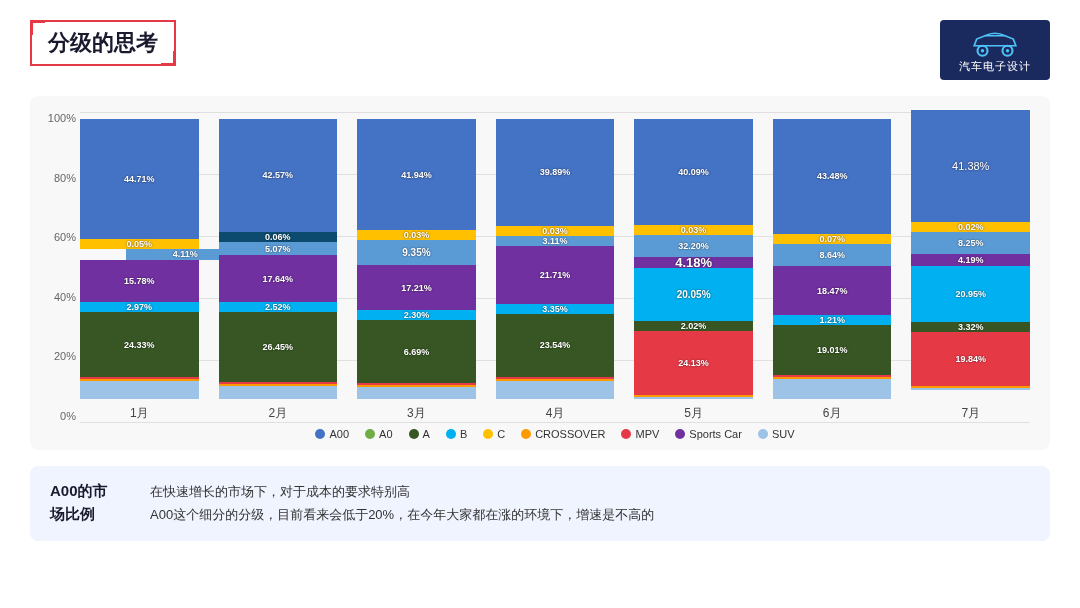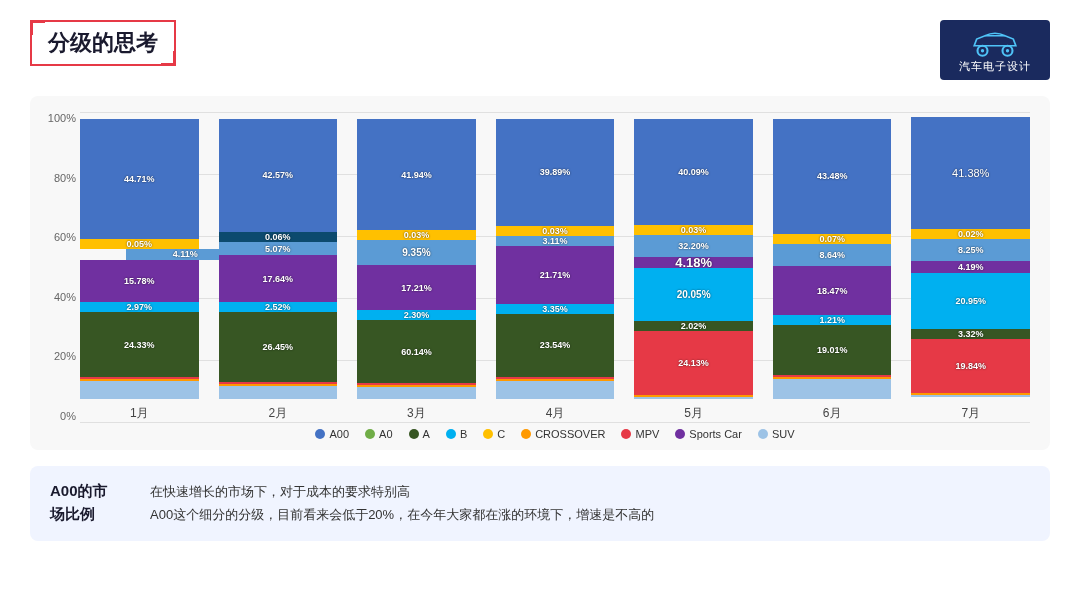--- a/index.html
+++ b/index.html
@@ -312,21 +312,21 @@
               <div class="bar-segment" style="height: 26.18px; min-height: 10px; background-color: rgb(91, 155, 213); width: 100%; position: relative;">
                 <span class="seg-label" style="font-size: 10px; font-weight: bold; color: white; position: absolute; left: 50%; transform: translateX(-50%); white-space: nowrap; text-shadow: rgba(0, 0, 0, 0.7) 0px 0px 2px;">9.35%</span>
               </div>
               <div class="bar-segment" style="height: 48.188px; min-height: 10px; background-color: rgb(112, 48, 160); width: 100%; position: relative;">
                 <span class="seg-label" style="font-size: 9px; font-weight: bold; color: white; position: absolute; left: 50%; transform: translateX(-50%); white-space: nowrap; text-shadow: rgba(0, 0, 0, 0.7) 0px 0px 2px;">17.21%</span>
               </div>
               <div class="bar-segment" style="height: 6.44px; min-height: 10px; background-color: rgb(0, 176, 240); width: 100%; position: relative;">
                 <span class="seg-label" style="font-size: 9px; font-weight: bold; color: white; position: absolute; left: 50%; transform: translateX(-50%); white-space: nowrap; text-shadow: rgba(0, 0, 0, 0.7) 0px 0px 2px;">2.30%</span>
               </div>
               <div class="bar-segment" style="height: 66.528px; min-height: 10px; background-color: rgb(55, 86, 35); width: 100%; position: relative;">
-                <span class="seg-label" style="font-size: 9px; font-weight: bold; color: white; position: absolute; left: 50%; transform: translateX(-50%); white-space: nowrap; text-shadow: rgba(0, 0, 0, 0.7) 0px 0px 2px;">60.14%</span>
+                <span class="seg-label" style="font-size: 9px; font-weight: bold; color: white; position: absolute; left: 50%; transform: translateX(-50%); white-space: nowrap; text-shadow: rgba(0, 0, 0, 0.7) 0px 0px 2px;">6.69%</span>
               </div>
               <div class="bar-segment" style="height: 1.4px; min-height: 2px; background-color: rgb(230, 57, 70); width: 100%; position: relative;"></div>
               <div class="bar-segment" style="height: 1.4px; min-height: 2px; background-color: rgb(255, 153, 0); width: 100%; position: relative;"></div>
               <div class="bar-segment" style="height: 12.432px; min-height: 2px; background-color: rgb(157, 195, 230); width: 100%; position: relative;"></div>
             </div>
             <div class="x-label" style="text-align: center; font-size: 12px; color: rgb(68, 68, 68); margin-top: 6px;">3月</div>
           </div>
           <div class="bar-group">
             <div class="bar" style="height: 280px; display: flex; flex-direction: column;">
               <div class="bar-segment" style="height: 111.692px; min-height: 10px; background-color: rgb(68, 114, 196); width: 100%; position: relative;">
@@ -426,21 +426,21 @@
               </div>
               <div class="bar-segment" style="height: 9.296px; min-height: 10px; background-color: rgb(55, 86, 35); width: 100%; position: relative;">
                 <span class="seg-label" style="font-size: 9px; font-weight: bold; color: white; position: absolute; left: 50%; transform: translateX(-50%); white-space: nowrap; text-shadow: rgba(0, 0, 0, 0.7) 0px 0px 2px;">3.32%</span>
               </div>
               <div class="bar-segment" style="height: 55.552px; min-height: 10px; background-color: rgb(230, 57, 70); width: 100%; position: relative;">
                 <span class="seg-label" style="font-size: 9px; font-weight: bold; color: white; position: absolute; left: 50%; transform: translateX(-50%); white-space: nowrap; text-shadow: rgba(0, 0, 0, 0.7) 0px 0px 2px;">19.84%</span>
               </div>
               <div class="bar-segment" style="height: 1.4px; min-height: 2px; background-color: rgb(255, 153, 0); width: 100%; position: relative;"></div>
               <div class="bar-segment" style="height: 1.596px; min-height: 2px; background-color: rgb(157, 195, 230); width: 100%; position: relative;"></div>
             </div>
-            <div class="x-label" style="text-align: center; font-size: 12px; color: rgb(68, 68, 68); margin-top: 8px;">7月</div>
+            <div class="x-label" style="text-align: center; font-size: 12px; color: rgb(68, 68, 68); margin-top: 15px;">7月</div>
           </div>
         </div>
     </div>
 
     <div class="legend" id="legend">
         <div class="legend-item">
           <div class="legend-dot" style="background-color: rgb(68, 114, 196);"></div>
           <span>A00</span>
         </div>
         <div class="legend-item">

